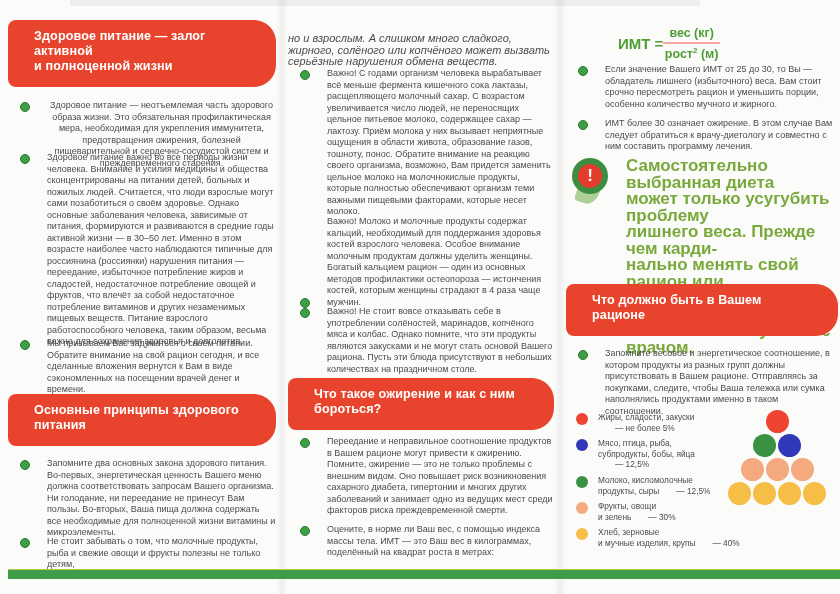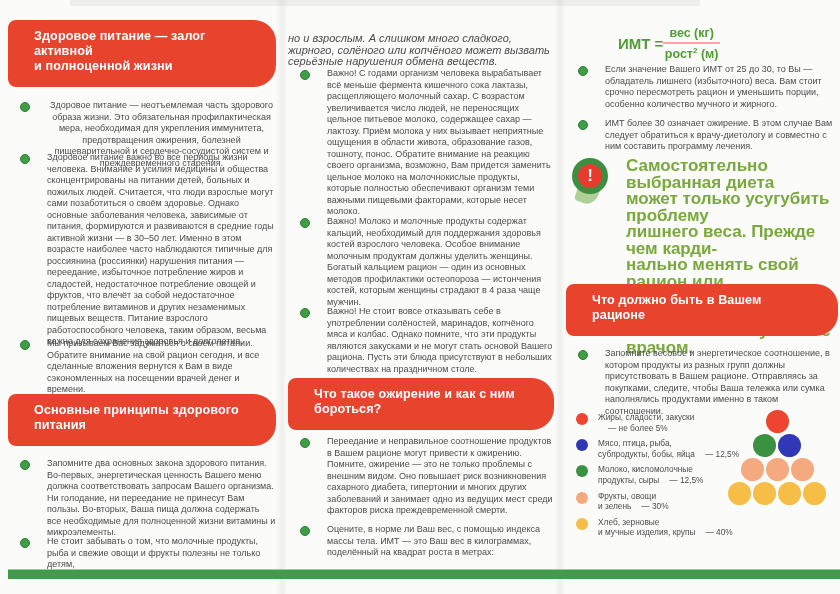--- a/index.html
+++ b/index.html
@@ -43,21 +43,21 @@
   .wtail{position:absolute;left:6px;top:16px;width:22px;height:30px;background:#aecf96;border-radius:50% 50% 50% 4px;transform:rotate(18deg);}
   .wring{position:absolute;left:0;top:0;width:36px;height:36px;border-radius:50%;background:#3e8e41;}
   .wred{position:absolute;left:6px;top:6px;width:24px;height:24px;border-radius:50%;background:#e53c2e;
         color:#fff;font-weight:bold;font-size:17px;line-height:24px;text-align:center;}
   .wtext{margin-left:14px;font-size:17px;line-height:16.5px;font-weight:bold;color:#79a93c;white-space:pre-line;}
   
   .legend{position:absolute;left:10px;width:165px;}
   .litem{display:flex;margin-bottom:5px;}
   .ldot{width:12px;height:12px;border-radius:50%;flex:0 0 12px;margin-top:1px;}
   .ltext{margin-left:10px;font-size:8.3px;line-height:10.6px;white-space:pre-line;}
-  .lvalue{margin-left:10px;white-space:nowrap;}
+  .lvalue{margin-left:17px;white-space:nowrap;}
   
   .pyramid{position:absolute;left:150px;width:122px;}
   .prow{display:flex;justify-content:center;margin-bottom:1px;}
   .pc{width:23px;height:23px;border-radius:50%;margin:0 1px;}
   .bottom-bar{position:absolute;left:8px;right:0;top:569px;height:9px;background:#3f9c49;border-top:1.5px solid #b7cf3f;}
 </style>
 </head>
 <body>
 
 <div class="scan-top"></div>
@@ -94,21 +94,21 @@
   </div>
 </div>
 
 <div class="panel" id="panel2">
   <p class="block cont" style="top:22px;">но и взрослым. А слишком много сладкого, жирного, солёного или копчёного может вызвать серьёзные нарушения обмена веществ.</p>
 
   <div class="block bullet" style="top:68px;">
     <span class="dot"></span>
     <p class="btext">Важно! С годами организм человека вырабатывает всё меньше фермента кишечного сока лактазы, расщепляющего молочный сахар. С возрастом увеличивается число людей, не переносящих цельное питьевое молоко, содержащее сахар — лактозу. Приём молока у них вызывает неприятные ощущения в области живота, образование газов, тошноту, понос. Обратите внимание на реакцию своего организма, возможно, Вам придется заменить цельное молоко на молочнокислые продукты, которые полностью обеспечивают организм теми важными пищевыми факторами, которые несет молоко.</p>
   </div>
-  <div class="block bullet" style="top:216px;">
+  <div class="block bullet" style="top:216px;align-items:flex-end;">
     <span class="dot"></span>
     <p class="btext">Важно! Молоко и молочные продукты содержат кальций, необходимый для поддержания здоровья костей взрослого человека. Особое внимание молочным продуктам должны уделить женщины. Богатый кальцием рацион — один из основных методов профилактики остеопороза — истончения костей, которым женщины страдают в 4 раза чаще мужчин.</p>
   </div>
   <div class="block bullet" style="top:306px;">
     <span class="dot"></span>
     <p class="btext">Важно! Не стоит вовсе отказывать себе в употреблении солёностей, маринадов, копчёного мяса и колбас. Однако помните, что эти продукты являются закусками и не могут стать основой Вашего рациона. Пусть эти блюда присутствуют в небольших количествах на праздничном столе.</p>
   </div>
 
   <div class="hdr" style="top:378px;">Что такое ожирение и как с ним
 бороться?</div>

